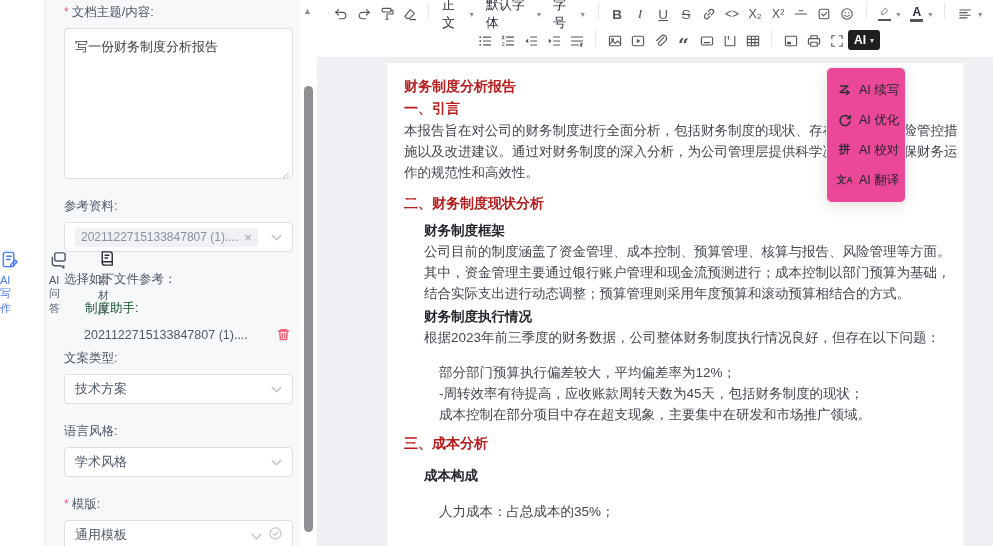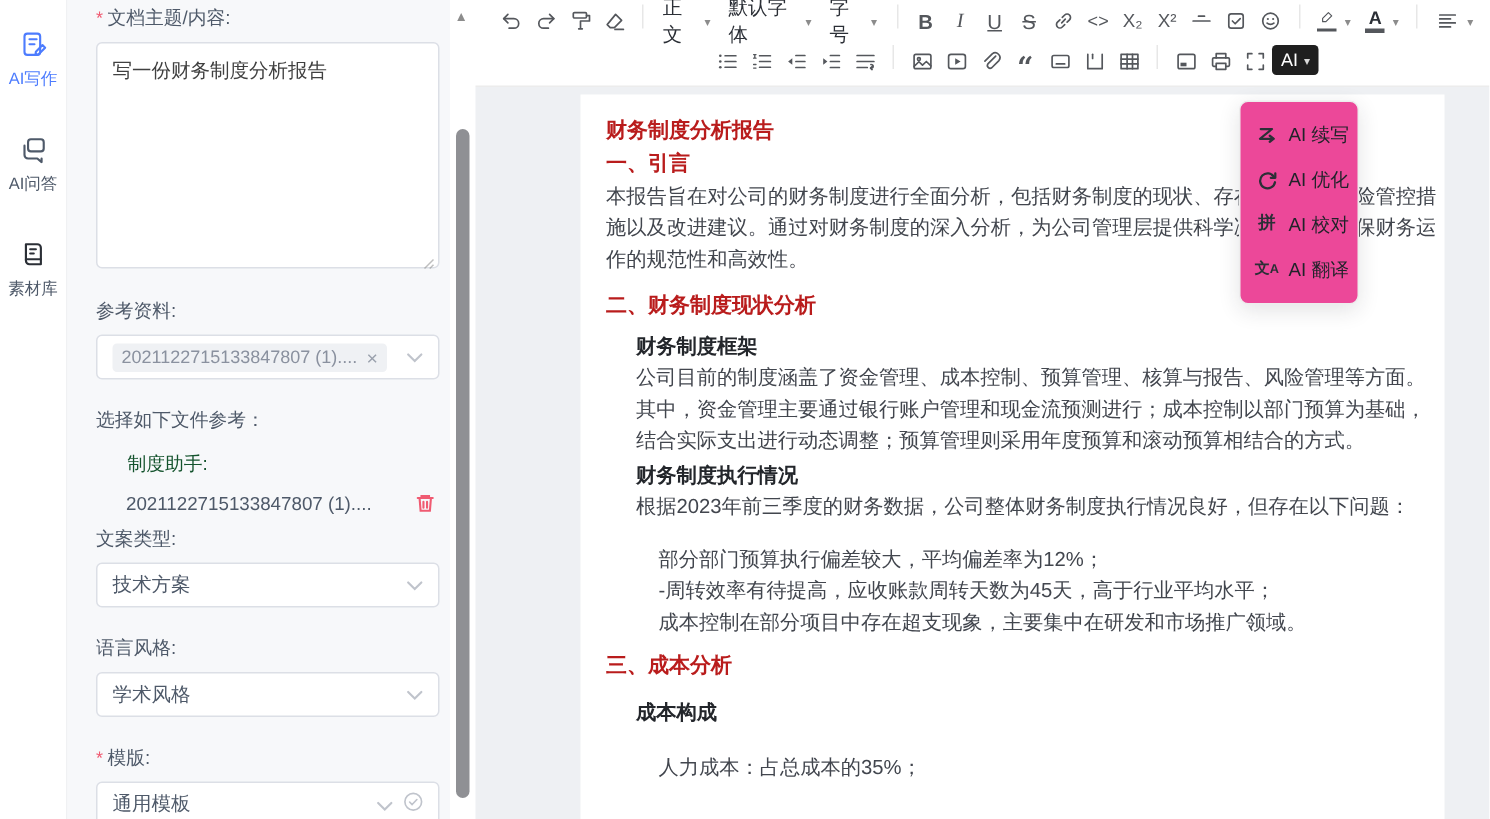--- a/index.html
+++ b/index.html
@@ -2,21 +2,21 @@
 <html><head>
 <meta charset="utf-8">
 <style>
   * { margin:0; padding:0; box-sizing:border-box; }
   html,body { width:993px; height:546px; overflow:hidden; background:#fff;
     font-family:"Liberation Sans","DejaVu Sans",sans-serif; }
   #app { position:relative; width:993px; height:546px; }
 
   
   .nav-rail { position:absolute; left:0; top:0; bottom:0; width:45px; background:#fff;
-    border-right:1px solid #f0f1f3; display:flex; flex-direction:column; align-items:center;
+    border-right:1px solid #f0f1f3; display:flex; flex-direction:row; align-items:center;
     padding-top:20px; gap:30px; z-index:5; }
   .nav-item { display:flex; flex-direction:column; align-items:center; gap:3px;
     color:#4e5969; font-size:11px; cursor:pointer; }
   .nav-item.active { color:#4d7cfe; }
   .nav-item svg { width:19px; height:19px; fill:none; stroke:currentColor; stroke-width:1.5;
     stroke-linecap:round; stroke-linejoin:round; }
   .nav-item.dark { color:#2b2f36; }
   .nav-item.dark .nav-label { color:#4e5969; }
 
   
@@ -71,21 +71,21 @@
   .caret { font-size:8px; color:#8c8c8c; }
   .glyph-b { font-weight:bold; }
   .glyph-i { font-style:italic; font-family:"Liberation Serif","DejaVu Serif",serif; }
   .glyph-u { text-decoration:underline; }
   .glyph-s { text-decoration:line-through; }
   .colorable { display:flex; flex-direction:column; align-items:center; line-height:1; }
   .colorable .bar { width:13px; height:2.5px; background:#54575c; margin-top:1px; }
   .quote-glyph { font-family:"DejaVu Serif",serif; font-size:19px; font-weight:bold;
     line-height:10px; padding-top:8px; }
   .ai-btn { background:#1f1f1f; color:#fff; border-radius:3px; padding:0 6px; height:20px;
-    display:flex; align-items:center; gap:4px; font-size:12px; font-weight:normal; cursor:pointer; }
+    display:flex; align-items:center; gap:4px; font-size:12px; font-weight:bold; cursor:pointer; }
   .ai-btn .caret { color:#d9d9d9; }
 
   
   .canvas { position:absolute; left:0; right:0; top:58px; bottom:0; background:#eef0f3; }
   .page { position:absolute; left:70px; top:5px; width:576px; bottom:-1px; background:#fff;
     padding:13px 5px 0 17px; color:#42464e; font-size:13.5px; line-height:21px; }
   .page .hd { font-weight:bold; color:#b91c1c; }
   .doc-title { margin-bottom:1px; font-size:14px; }
   .h2 { font-size:14px; margin-bottom:1px; }
   .h2-gap { margin-top:8px; }
@@ -438,21 +438,21 @@
         <div class="hd h2">一、引言</div>
         <div class="p-after">本报告旨在对公司的财务制度进行全面分析，包括财务制度的现状、存在的问题、风险管控措施以及改进建议。通过对财务制度的深入分析，为公司管理层提供科学决策依据，确保财务运作的规范性和高效性。</div>
         <div class="hd h2">二、财务制度现状分析</div>
         <div class="sub">
           <div class="h3 mt6">财务制度框架</div>
           <div>公司目前的制度涵盖了资金管理、成本控制、预算管理、核算与报告、风险管理等方面。其中，资金管理主要通过银行账户管理和现金流预测进行；成本控制以部门预算为基础，结合实际支出进行动态调整；预算管理则采用年度预算和滚动预算相结合的方式。</div>
           <div class="h3 mt2">财务制度执行情况</div>
           <div>根据2023年前三季度的财务数据，公司整体财务制度执行情况良好，但存在以下问题：</div>
           <div class="list">
             <div>部分部门预算执行偏差较大，平均偏差率为12%；</div>
-            <div>-周转效率有待提高，应收账款周转天数为45天，高于行业平均水平；</div>
+            <div>-周转效率有待提高，应收账款周转天数为45天，包括财务制度的现状；</div>
             <div>成本控制在部分项目中存在超支现象，主要集中在研发和市场推广领域。</div>
           </div>
         </div>
         <div class="hd h2 h2-gap">三、成本分析</div>
         <div class="sub">
           <div class="h3 mt12">成本构成</div>
           <div class="list">
             <div>人力成本：占总成本的35%；</div>
           </div>
         </div>

